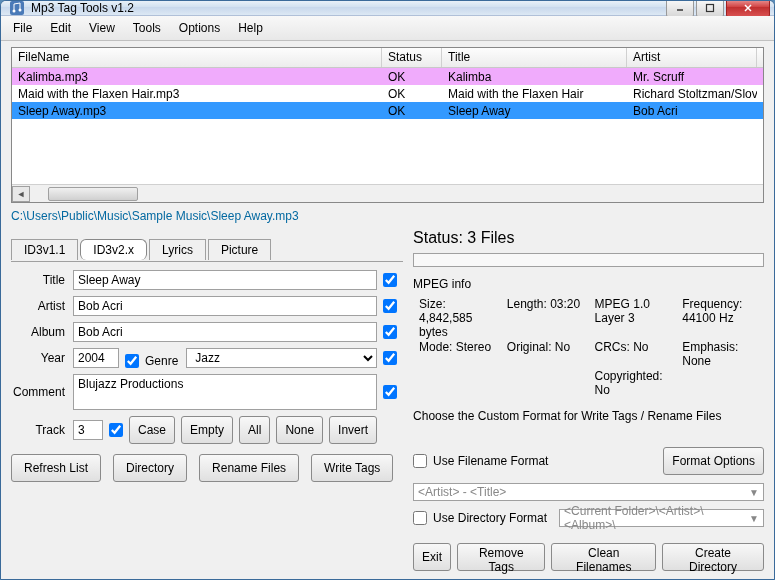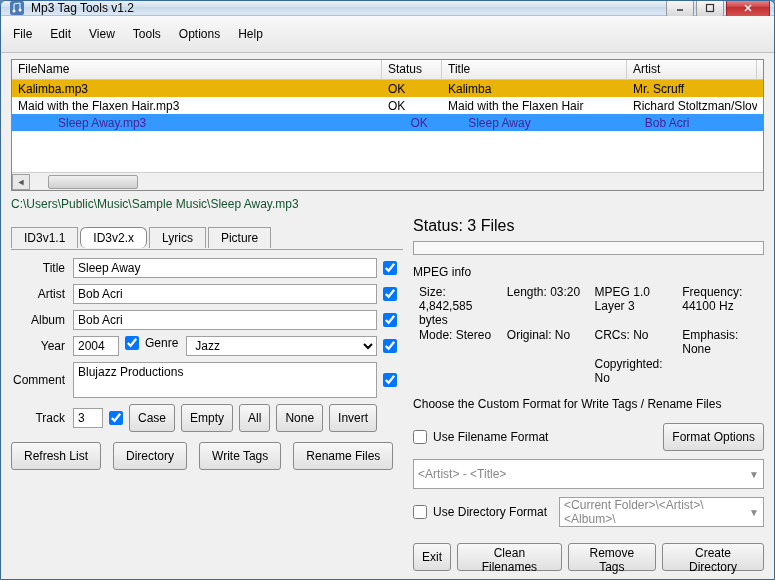--- a/index.html
+++ b/index.html
@@ -4,68 +4,68 @@
 <style>
 * { box-sizing: border-box; margin: 0; padding: 0; }
 body { font-family: "Segoe UI", Tahoma, sans-serif; font-size: 12px; background: #5a8cb8; overflow: hidden; width: 775px; height: 580px; }
 .window { width: 775px; height: 580px; background: #f0f0f0; border: 1px solid #3a6a9a; border-radius: 6px 6px 0 0; overflow: hidden; display: flex; flex-direction: column; }
 .titlebar { height: 15px; background: linear-gradient(to bottom, #e8f0f8, #d0e0f0 45%, #c8d8ec 46%, #dce8f4); display: flex; align-items: center; padding: 0 4px 0 8px; border-bottom: 1px solid #b0c0d8; }
 .titlebar .icon { width: 16px; height: 16px; margin-right: 6px; }
 .titlebar .title { flex: 1; color: #000; font-size: 12px; }
 .winbtns { display: flex; gap: 2px; }
 .winbtn { width: 28px; height: 18px; border-radius: 0 0 2px 2px; display: flex; align-items: center; justify-content: center; font-size: 10px; color: #444; border: 1px solid #999; background: linear-gradient(to bottom,#f8f8f8,#d8d8d8); cursor: default; }
 .winbtn.close { background: linear-gradient(to bottom,#e89090,#d04040 45%,#c03030 46%,#d85050); color: #fff; border-color: #a02020; width: 44px; }
-.menubar { height: 37px; background: linear-gradient(to bottom,#f8f8f8,#e8e8e8); border-bottom: 1px solid #c0c0c0; display: flex; align-items: center; padding: 0 4px; gap: 2px; }
+.menubar { height: 25px; background: linear-gradient(to bottom,#f8f8f8,#e8e8e8); border-bottom: 1px solid #c0c0c0; display: flex; align-items: center; padding: 0 4px; gap: 2px; }
 .menuitem { padding: 2px 8px; cursor: default; }
 .content { flex: 1; padding: 6px 10px 8px 10px; display: flex; flex-direction: column; gap: 4px; overflow: hidden; }
 .filelist { border: 1px solid #888; background: #fff; height: 220px; display: flex; flex-direction: column; }
 .fl-header { display: flex; background: linear-gradient(to bottom,#fdfdfd,#ececec); border-bottom: 1px solid #c8c8c8; height: 20px; font-size: 12px; }
 .fl-header > div { padding: 2px 6px; border-right: 1px solid #d0d0d0; cursor: default; }
 .fl-rows { flex: 1; overflow: hidden; }
 .fl-row { display: flex; height: 17px; font-size: 12px; align-items: center; }
 .fl-row > div { padding: 0 6px; white-space: nowrap; overflow: hidden; }
-.fl-row.highlight { background: #eab308; }
-.fl-row.selected { background: #3399ff; color: #4c1d95; padding-left: 40px; }
+.fl-row.highlight { background: #f0abfc; }
+.fl-row.selected { background: #3399ff; color: #000000; }
 .col-fname { width: 370px; }
 .col-status { width: 60px; }
 .col-title { width: 185px; }
 .col-artist { width: 130px; }
 .hscroll { height: 18px; background: #f0f0f0; border-top: 1px solid #d0d0d0; display: flex; align-items: center; }
 .hscroll .thumb { margin-left: 18px; width: 90px; height: 14px; background: linear-gradient(to bottom,#f0f0f0,#d0d0d0); border: 1px solid #a0a0a0; border-radius: 2px; }
 .hscroll .arrow { width: 18px; height: 16px; border: 1px solid #a0a0a0; background: #e8e8e8; display: flex; align-items: center; justify-content: center; font-size: 9px; color: #555; }
-.pathline { font-size: 12px; color: #14532d; padding: 2px 0; }
+.pathline { font-size: 12px; color: #0369a1; padding: 2px 0; }
 .lower { display: flex; gap: 10px; flex: 1; }
 .left-pane, .right-pane { display: flex; flex-direction: column; gap: 4px; }
 .left-pane { flex: 1; }
 .right-pane { width: 358px; }
 .tabs { display: flex; gap: 2px; height: 24px; align-items: flex-end; margin-bottom: 4px; }
 .tab { padding: 3px 12px; border: 1px solid #a0a0a0; background: #f0f0f0; border-bottom: none; font-size: 12px; cursor: default; position: relative; top: 7px; }
 .tab.active { background: #fff; border-color: #888; z-index: 2; border-radius: 6px; }
 .form { border-top: 1px solid #a0a0a0; padding-top: 8px; display: grid; grid-template-columns: 56px 1fr 20px; gap: 6px 6px; align-items: center; }
 .form label { text-align: right; font-size: 12px; color: #000; padding-right: 2px; }
 .form input[type=text], .form select, .combo-display { border: 1px solid #a0a0a0; background: #fff; height: 20px; padding: 1px 4px; font-size: 12px; width: 100%; }
 .form textarea { border: 1px solid #a0a0a0; font-size: 12px; padding: 2px 4px; height: 36px; resize: none; width: 100%; font-family: inherit; }
-.yearrow { display: flex; gap: 6px; align-items: flex-start; }
+.yearrow { display: flex; gap: 6px; align-items: flex-end; }
 .yearrow input[type=text] { width: 46px; }
 .yearrow select { flex: 1; }
 .chk { width: 14px; height: 14px; }
 .trackrow { display: flex; gap: 6px; align-items: center; }
 .trackrow input[type=text] { width: 30px; }
 .btn { background: linear-gradient(to bottom,#f8f8f8,#e0e0e0); border: 1px solid #8a8a8a; border-radius: 3px; padding: 2px 8px; font-size: 12px; cursor: default; height: 28px; }
 .bottom-btns { display: flex; gap: 12px; margin-top: 6px; justify-content: flex-start; }
 .bottom-btns .btn { padding: 2px 12px; }
 .right-bottom-btns { display: flex; gap: 6px; margin-top: auto; padding-top: 8px; }
 .right-bottom-btns .btn { padding: 2px 8px; }
 .statusline { font-size: 16px; }
 .progress { height: 14px; border: 1px solid #a0a0a0; background: #f8f8f8; margin-top: 2px; margin-bottom: 6px; }
 .mpeg-head { font-size: 12px; margin-bottom: 2px; }
 .mpeg-grid { display: grid; grid-template-columns: 1fr 1fr 1fr 1fr; font-size: 12px; column-gap: 6px; row-gap: 1px; padding-left: 6px; margin-bottom: 8px; }
-.custom-head { font-size: 12px; margin-bottom: 8px; }
+.custom-head { font-size: 12px; margin-bottom: 20px; }
 .fmtline { display: flex; align-items: center; gap: 6px; margin-bottom: 4px; }
-.combo { flex: 1; border: 1px solid #a0a0a0; background: #fff; height: 30px; display: flex; align-items: center; justify-content: space-between; padding: 0 4px; color: #888; font-size: 12px; }
+.combo { flex: 1; border: 1px solid #a0a0a0; background: #fff; height: 18px; display: flex; align-items: center; justify-content: space-between; padding: 0 4px; color: #888; font-size: 12px; }
 .combo .arrow-down { color: #888; font-size: 10px; }
 .spacer { flex: 1; }
 svg.app-icon { width: 16px; height: 16px; }
 </style>
 </head>
 <body>
 
 <div class="window">
   <div class="titlebar">
     <span class="icon">
@@ -184,22 +184,22 @@
             <button class="btn">Empty</button>
             <button class="btn">All</button>
             <button class="btn">None</button>
             <button class="btn">Invert</button>
           </div>
           <span></span>
         </div>
         <div class="bottom-btns">
           <button class="btn">Refresh List</button>
           <button class="btn">Directory</button>
+          <button class="btn">Rename Files</button>
           <button class="btn">Write Tags</button>
-          <button class="btn">Rename Files</button>
         </div>
       </div>
 
       <div class="right-pane">
         <div class="statusline">Status: 3 Files</div>
         <div class="progress"></div>
         <div class="mpeg-head">MPEG info</div>
         <div class="mpeg-grid">
           <span>Size: 4,842,585 bytes</span>
           <span>Length:  03:20</span>
@@ -229,20 +229,20 @@
         <div class="fmtline">
           <input type="checkbox" class="chk" style="">
           <span>Use Directory Format</span>
           <div class="combo" style="margin-left:6px">
             <span>&lt;Current Folder&gt;\&lt;Artist&gt;\&lt;Album&gt;\</span>
             <span class="arrow-down">▼</span>
           </div>
         </div>
         <div class="right-bottom-btns">
           <button class="btn">Exit</button>
+          <button class="btn">Remove Tags</button>
           <button class="btn">Clean Filenames</button>
-          <button class="btn">Remove Tags</button>
           <button class="btn">Create Directory</button>
         </div>
       </div>
     </div>
   </div>
 </div>
 
 </body></html>

